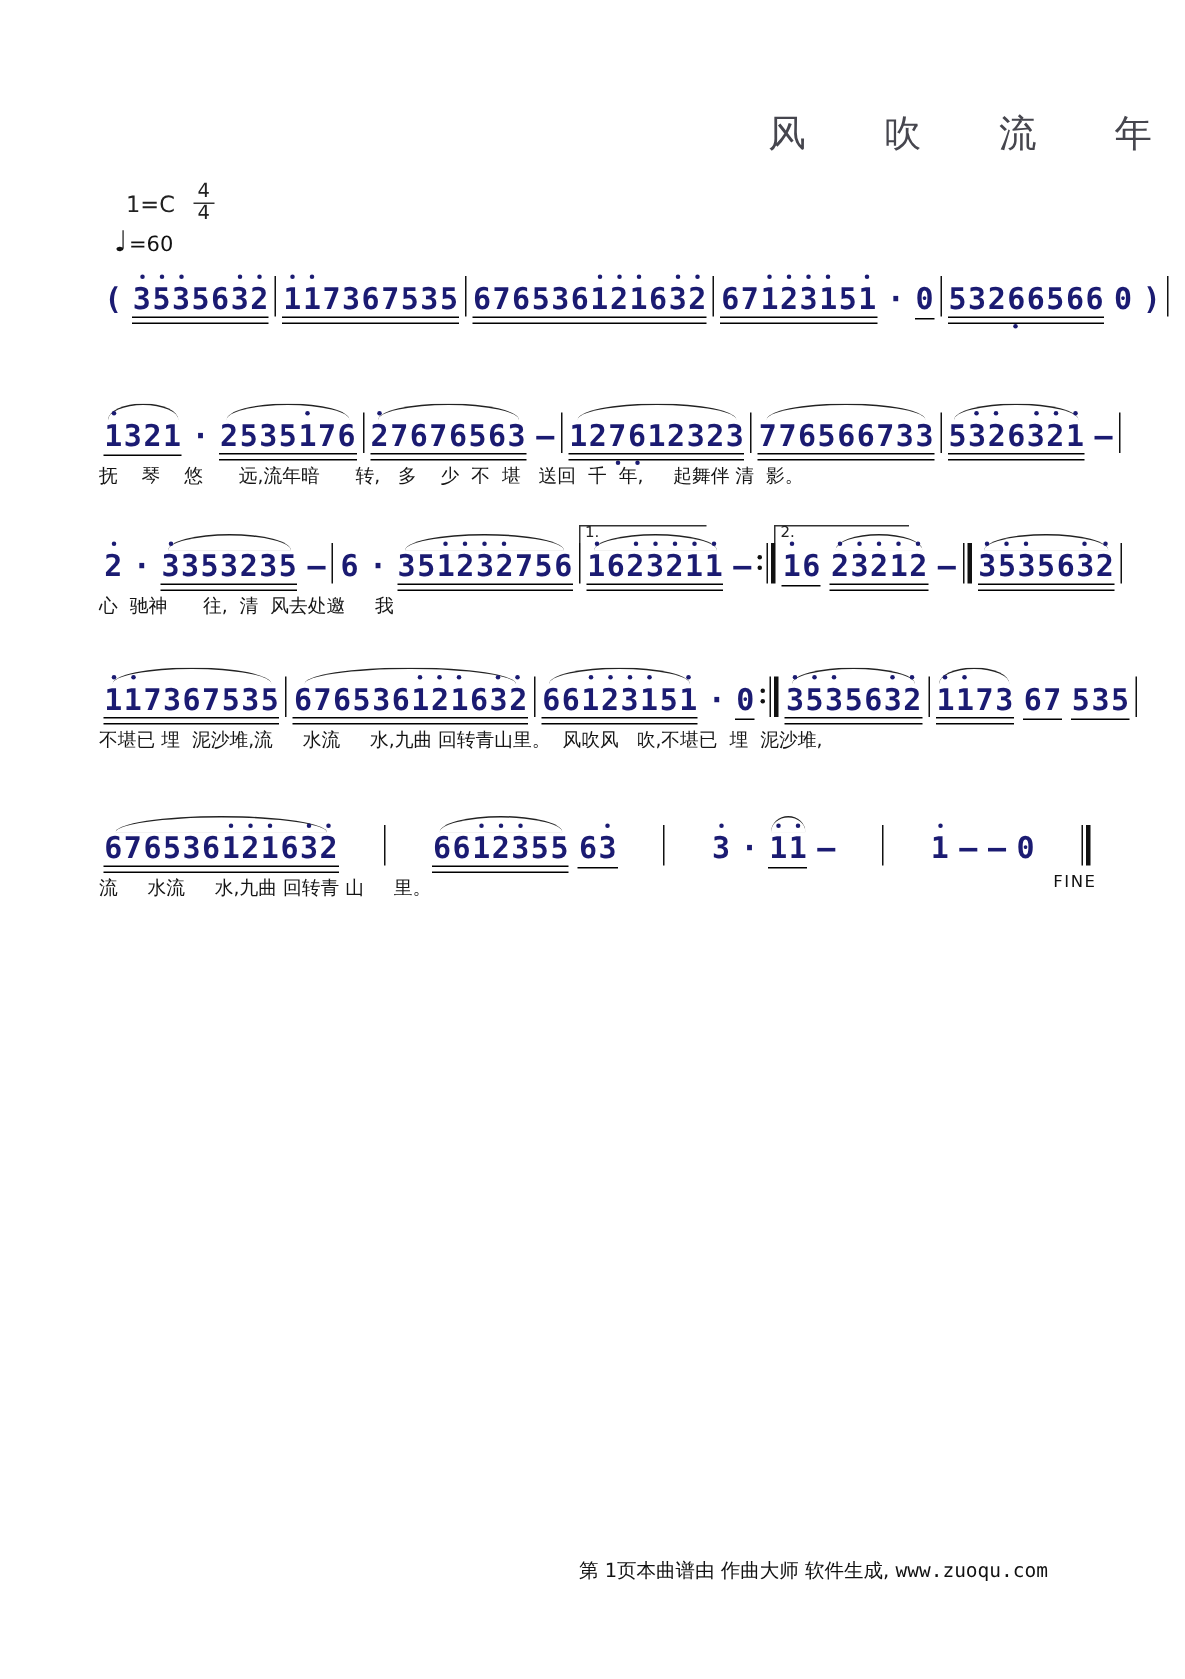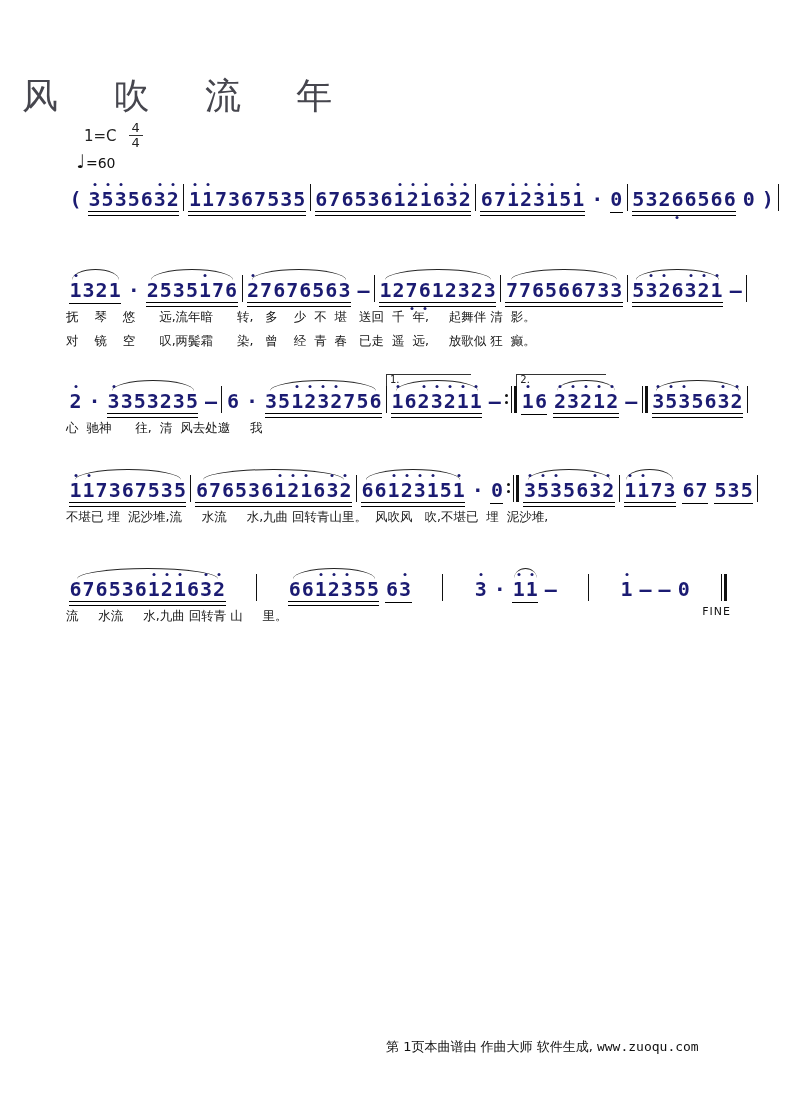--- a/index.html
+++ b/index.html
@@ -1,19 +1,19 @@
 <!DOCTYPE html>
 <html><head>
 <meta charset="utf-8">
 <style>
   html,body{margin:0;padding:0;background:#fff;}
   .page{position:relative;width:790px;height:1119px;background:#ffffff;overflow:hidden;
         font-family:"DejaVu Sans",sans-serif;color:#222;}
-  .title{position:absolute;top:72px;left:0;width:100%;text-align:left;
-         font-family:"DejaVu Serif","DejaVu Sans",serif;font-size:36px;color:#46464e;
+  .title{position:absolute;top:72px;left:0;width:100%;text-align:right;
+         font-family:"DejaVu Serif","DejaVu Sans",serif;font-size:25px;color:#46464e;
          letter-spacing:22px;text-indent:22px;}
   .keyblock{position:absolute;left:84px;top:121px;font-size:15px;color:#222;display:flex;align-items:center;}
   .frac{display:inline-flex;flex-direction:column;align-items:center;margin-left:12px;font-size:13px;line-height:1.1;}
   .frac .num{border-bottom:1px solid #333;padding:0 3px;}
   .frac .den{padding:0 3px;}
   .tempo{position:absolute;left:76px;top:150px;font-size:14px;color:#111;}
   .tempo .tnote{font-size:19px;margin-right:1px;}
   .credits{position:absolute;right:62px;top:123px;font-size:14px;color:#222;line-height:1.6;text-align:left;}
   .score{position:absolute;left:66px;top:170px;width:662px;}
   .system{margin-bottom:50px;}
@@ -258,21 +258,20 @@
             </span>
             <span class="seg u0">
               <span class="nc">–</span>
             </span>
           </div>
           <div class="bar">
             <div class="thin"></div>
           </div>
         </div>
         <div class="lyric">抚    琴    悠      远,流年暗      转,   多    少  不  堪   送回  千  年,     起舞伴 清  影。</div>
-        <div class="lyric">对    镜    空      叹,两鬓霜      染,   曾    经  青  春   已走  遥  远,     放歌似 狂  癫。</div>
       </div>
       <div class="system">
         <div class="notes-row">
           <div class="measure">
             <span class="seg u0">
               <span class="nc hi">2</span>
             </span>
             <span class="seg u0">
               <span class="nc">·</span>
             </span>

